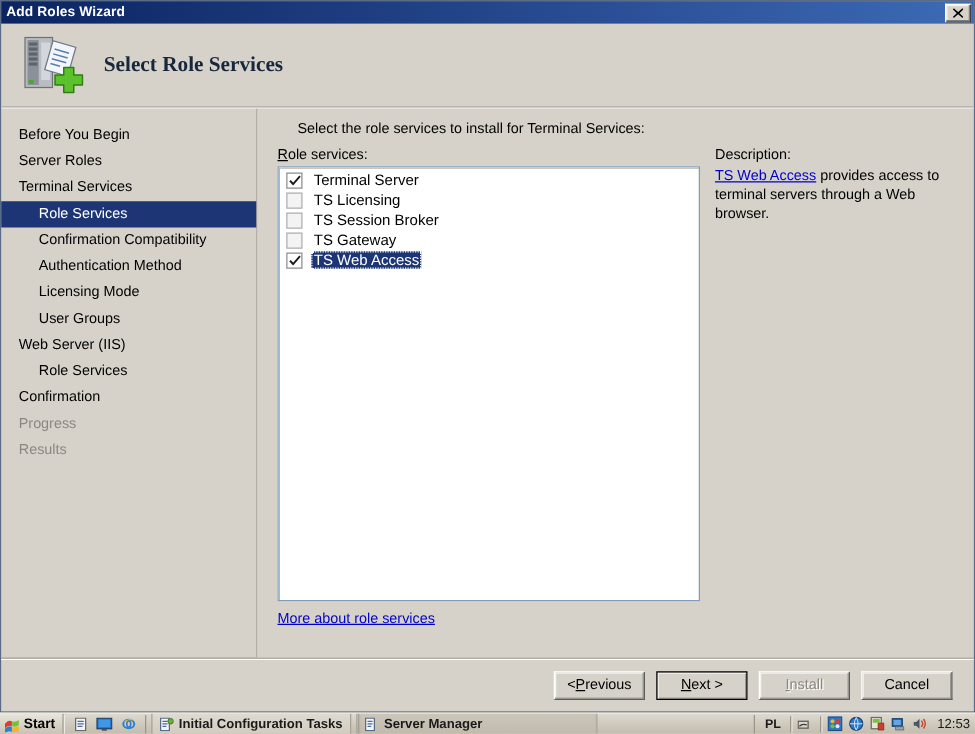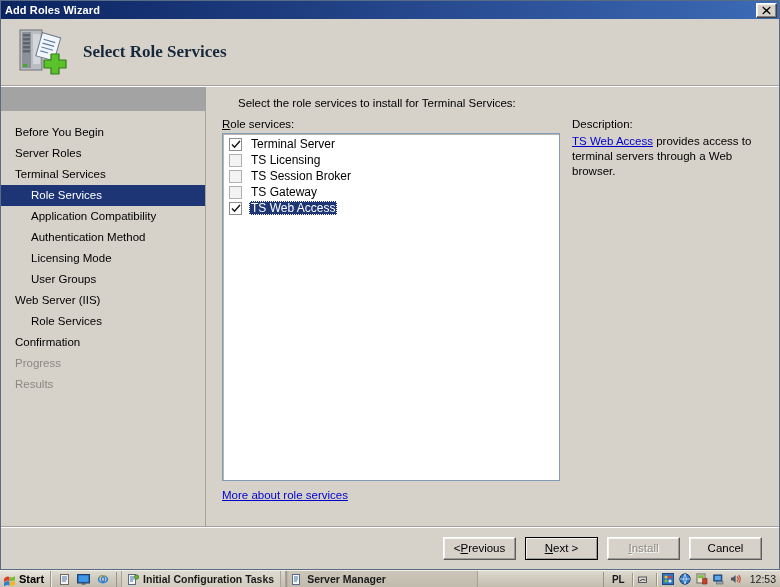--- a/index.html
+++ b/index.html
@@ -102,21 +102,20 @@
     min-height: 0;
   }
   .sidebar {
     width: 205px;
     flex: none;
     background: #d6d2ca;
     border-right: 1px solid #a8a29a;
     box-shadow: 1px 0 0 #ffffff;
     padding-top: 11px;
     box-sizing: border-box;
-    margin-top: 24px;
   }
   .nav-item {
     height: 21px;
     line-height: 21px;
     font-size: 11.5px;
     color: #000;
     padding-left: 14px;
     white-space: nowrap;
     cursor: default;
   }
@@ -402,21 +401,21 @@
   </div>
   <div class="header-sep"></div>
 
   <div class="body-split">
 
     <div class="sidebar" id="sidebar">
         <div class="nav-item"><span>Before You Begin</span></div>
         <div class="nav-item"><span>Server Roles</span></div>
         <div class="nav-item"><span>Terminal Services</span></div>
         <div class="nav-item indent selected"><span>Role Services</span></div>
-        <div class="nav-item indent"><span>Application Compatibility</span></div>
+        <div class="nav-item indent"><span>Confirmation Compatibility</span></div>
         <div class="nav-item indent"><span>Authentication Method</span></div>
         <div class="nav-item indent"><span>Licensing Mode</span></div>
         <div class="nav-item indent"><span>User Groups</span></div>
         <div class="nav-item"><span>Web Server (IIS)</span></div>
         <div class="nav-item indent"><span>Role Services</span></div>
         <div class="nav-item"><span>Confirmation</span></div>
         <div class="nav-item disabled"><span>Progress</span></div>
         <div class="nav-item disabled"><span>Results</span></div>
       </div>
 

